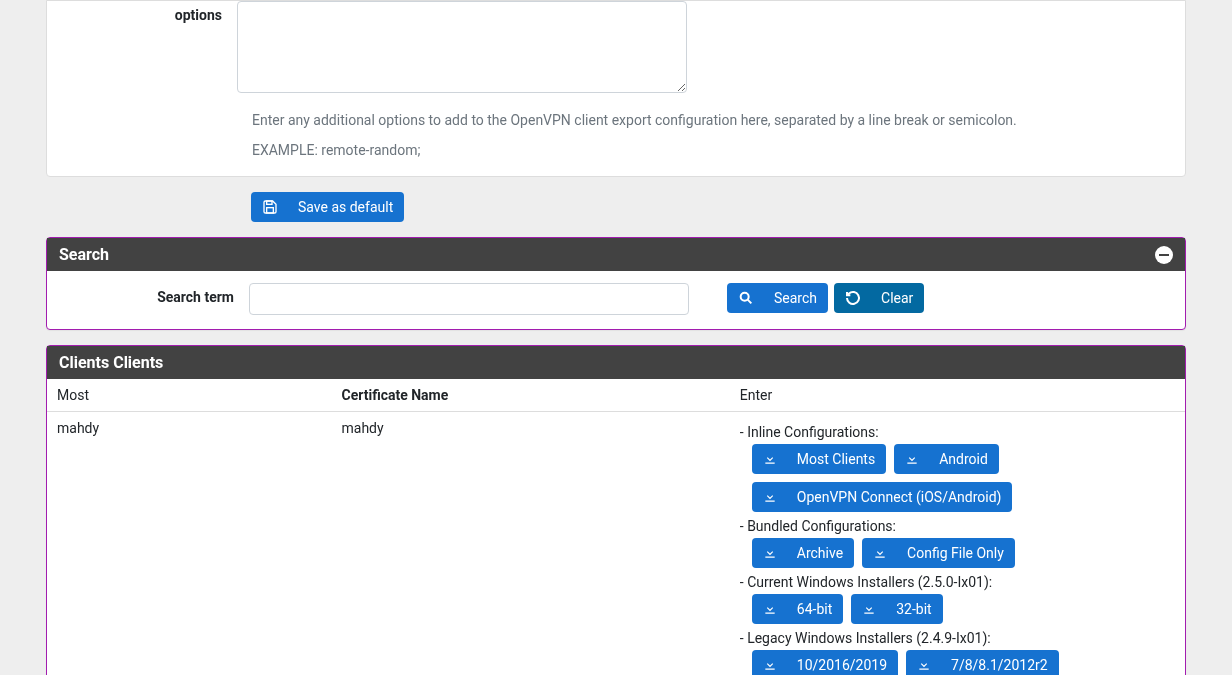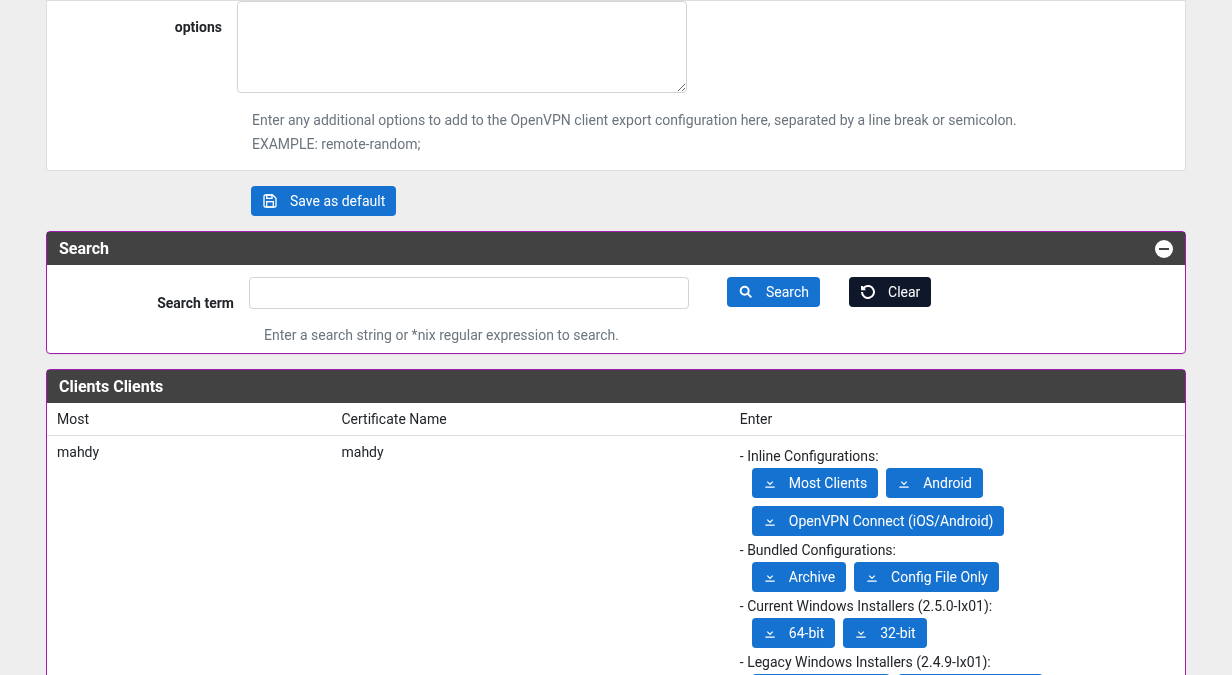--- a/index.html
+++ b/index.html
@@ -42,21 +42,21 @@
   padding: 12px 12px 4px 12px;
 }
 .form-group {
   display: flex;
   margin-bottom: 10px;
 }
 .control-label {
   width: 190px;
   text-align: right;
   font-weight: 700;
-  padding: 18px 15px 0 0;
+  padding: 6px 15px 0 0;
   font-size: 14px;
 }
 .control-input {
   flex: 1;
   max-width: 450px;
 }
 .control-wide {
   flex: 1;
   display: flex;
   align-items: flex-start;
@@ -82,31 +82,31 @@
 .help-block {
   color: #6c757d;
   font-size: 14px;
   margin-left: 205px;
   margin-top: 16px;
   margin-bottom: 6px;
 }
 .btn {
   display: inline-flex;
   align-items: center;
-  gap: 12px;
+  gap: 20px;
   border: none;
   border-radius: 4px;
   font-size: 14px;
   cursor: pointer;
   padding: 7px 11px;
   color: #fff;
   font-family: inherit;
 }
 .btn-primary { background: #1672d0; }
-.btn-info { background: #0f172a; margin-left: 23px; }
+.btn-info { background: #0369a1; }
 .btn-row {
   margin-left: 205px;
   margin-bottom: 15px;
 }
 .search-right {
   display: flex;
   gap: 6px;
   margin-left: 28px;
 }
 .icon { display: inline-block; }
@@ -152,21 +152,21 @@
 <div class="container">
 
   <div class="panel-top">
     <div class="form-group" style="padding-top:0;">
       <label class="control-label">options</label>
       <div class="control-input">
         <textarea class="form-control" style=""></textarea>
       </div>
     </div>
     <div class="help-block">Enter any additional options to add to the OpenVPN client export configuration here, separated by a line break or semicolon.</div>
-    <div class="help-block" style="margin-top:8px;">EXAMPLE: remote-random;</div>
+    <div class="help-block" style="margin-top:14px;">EXAMPLE: remote-random;</div>
   </div>
 
   <div class="btn-row">
     <button class="btn btn-primary">
       <span class="icon">
         <svg width="16" height="16" viewBox="0 0 24 24" fill="none" stroke="#fff" stroke-width="2">
           <path d="M19 21H5a2 2 0 0 1-2-2V5a2 2 0 0 1 2-2h11l5 5v11a2 2 0 0 1-2 2z"></path>
           <rect x="7" y="3" width="8" height="5"></rect>
           <rect x="7" y="13" width="10" height="8"></rect>
         </svg>
@@ -200,33 +200,32 @@
                 <svg width="16" height="16" viewBox="0 0 24 24" fill="none" stroke="#fff" stroke-width="3">
                   <path d="M3 12a9 9 0 1 0 3-6.7L3 8"></path>
                     <polyline points="3 3 3 8 8 8"></polyline>
                 </svg>
               </span>
               <span>Clear</span>
             </button>
           </div>
         </div>
       </div>
-      <div class="help-block">Enter a search string or *nix regular expression to search.</div>
     </div>
   </div>
 
   <div class="panel">
     <div class="panel-heading">
       <span>Clients Clients</span>
     </div>
     <table class="clients">
       <thead>
         <tr>
           <th style="width:25%;">Most</th>
-          <th style="width:35%;">Certificate Name</th>
+          <th style="width:35%;font-weight:bold;">Certificate Name</th>
           <th>Enter</th>
         </tr>
       </thead>
       <tbody>
         <tr>
           <td>mahdy</td>
           <td>mahdy</td>
           <td>
 
             <div class="export-section-label">Inline Configurations:</div>

